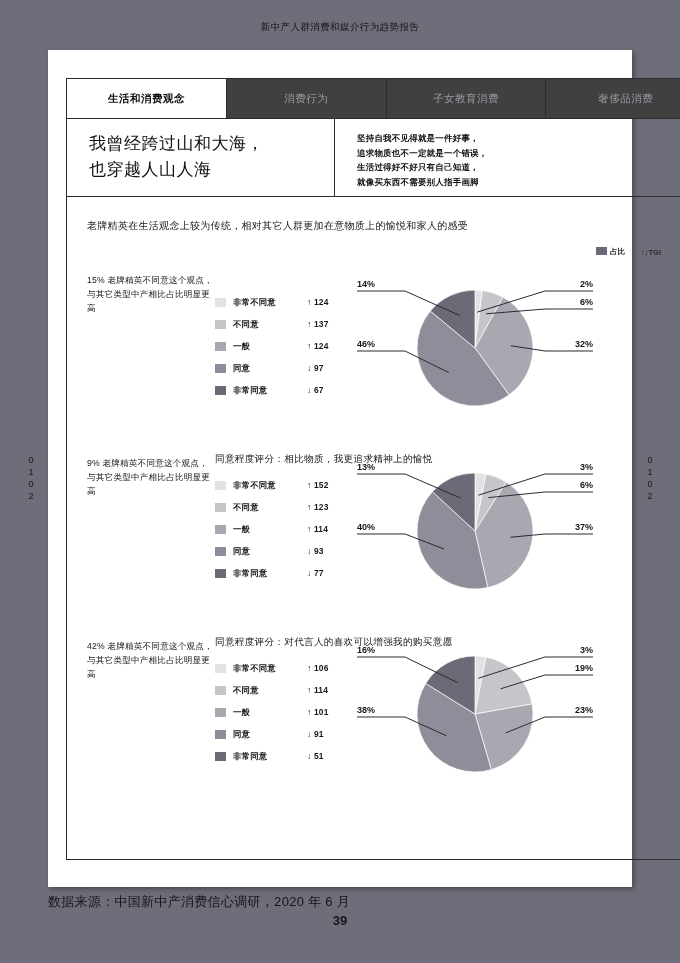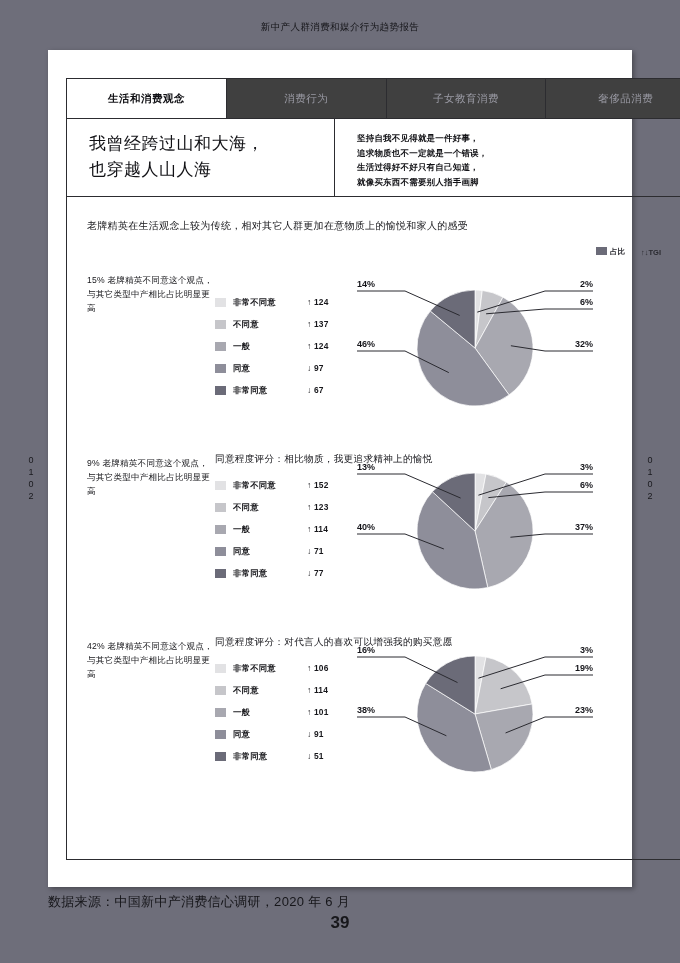--- a/index.html
+++ b/index.html
@@ -307,21 +307,21 @@
                   <span class="tgi">↑ 123</span>
                 </div>
                 <div class="legend-row">
                   <span class="sw" style="background: rgb(168, 168, 176);"></span>
                   <span class="lbl">一般</span>
                   <span class="tgi">↑ 114</span>
                 </div>
                 <div class="legend-row">
                   <span class="sw" style="background: rgb(142, 142, 154);"></span>
                   <span class="lbl">同意</span>
-                  <span class="tgi">↓ 71</span>
+                  <span class="tgi">↓ 93</span>
                 </div>
                 <div class="legend-row">
                   <span class="sw" style="background: rgb(107, 107, 120);"></span>
                   <span class="lbl">非常同意</span>
                   <span class="tgi">↓ 77</span>
                 </div>
               </div>
               <div class="pie-wrap">
                 <svg width="240" height="150">
                   <path d="M 120 75 L 120 17 A 58 58 0 0 1 130.9765721729038 18.048135558763008 Z" fill="#e2e2e4" stroke="#ffffff" stroke-width="0.7"></path>
@@ -395,13 +395,13 @@
               </div>
             </div>
           </div>
         </div>
     </div>
 
   </div>
 </div>
 
 <div style="position:absolute;left:48px;top:893px;font-size:13px;color:#16161a;letter-spacing:.3px;">数据来源：中国新中产消费信心调研，2020 年 6 月</div>
-<div style="position:absolute;left:0;top:913px;width:680px;text-align:center;font-size:17px;font-weight:bold;color:#17171b;">39</div>
+<div style="position:absolute;left:0;top:913px;width:680px;text-align:center;font-size:13px;font-weight:bold;color:#17171b;">39</div>
 
 </body></html>

